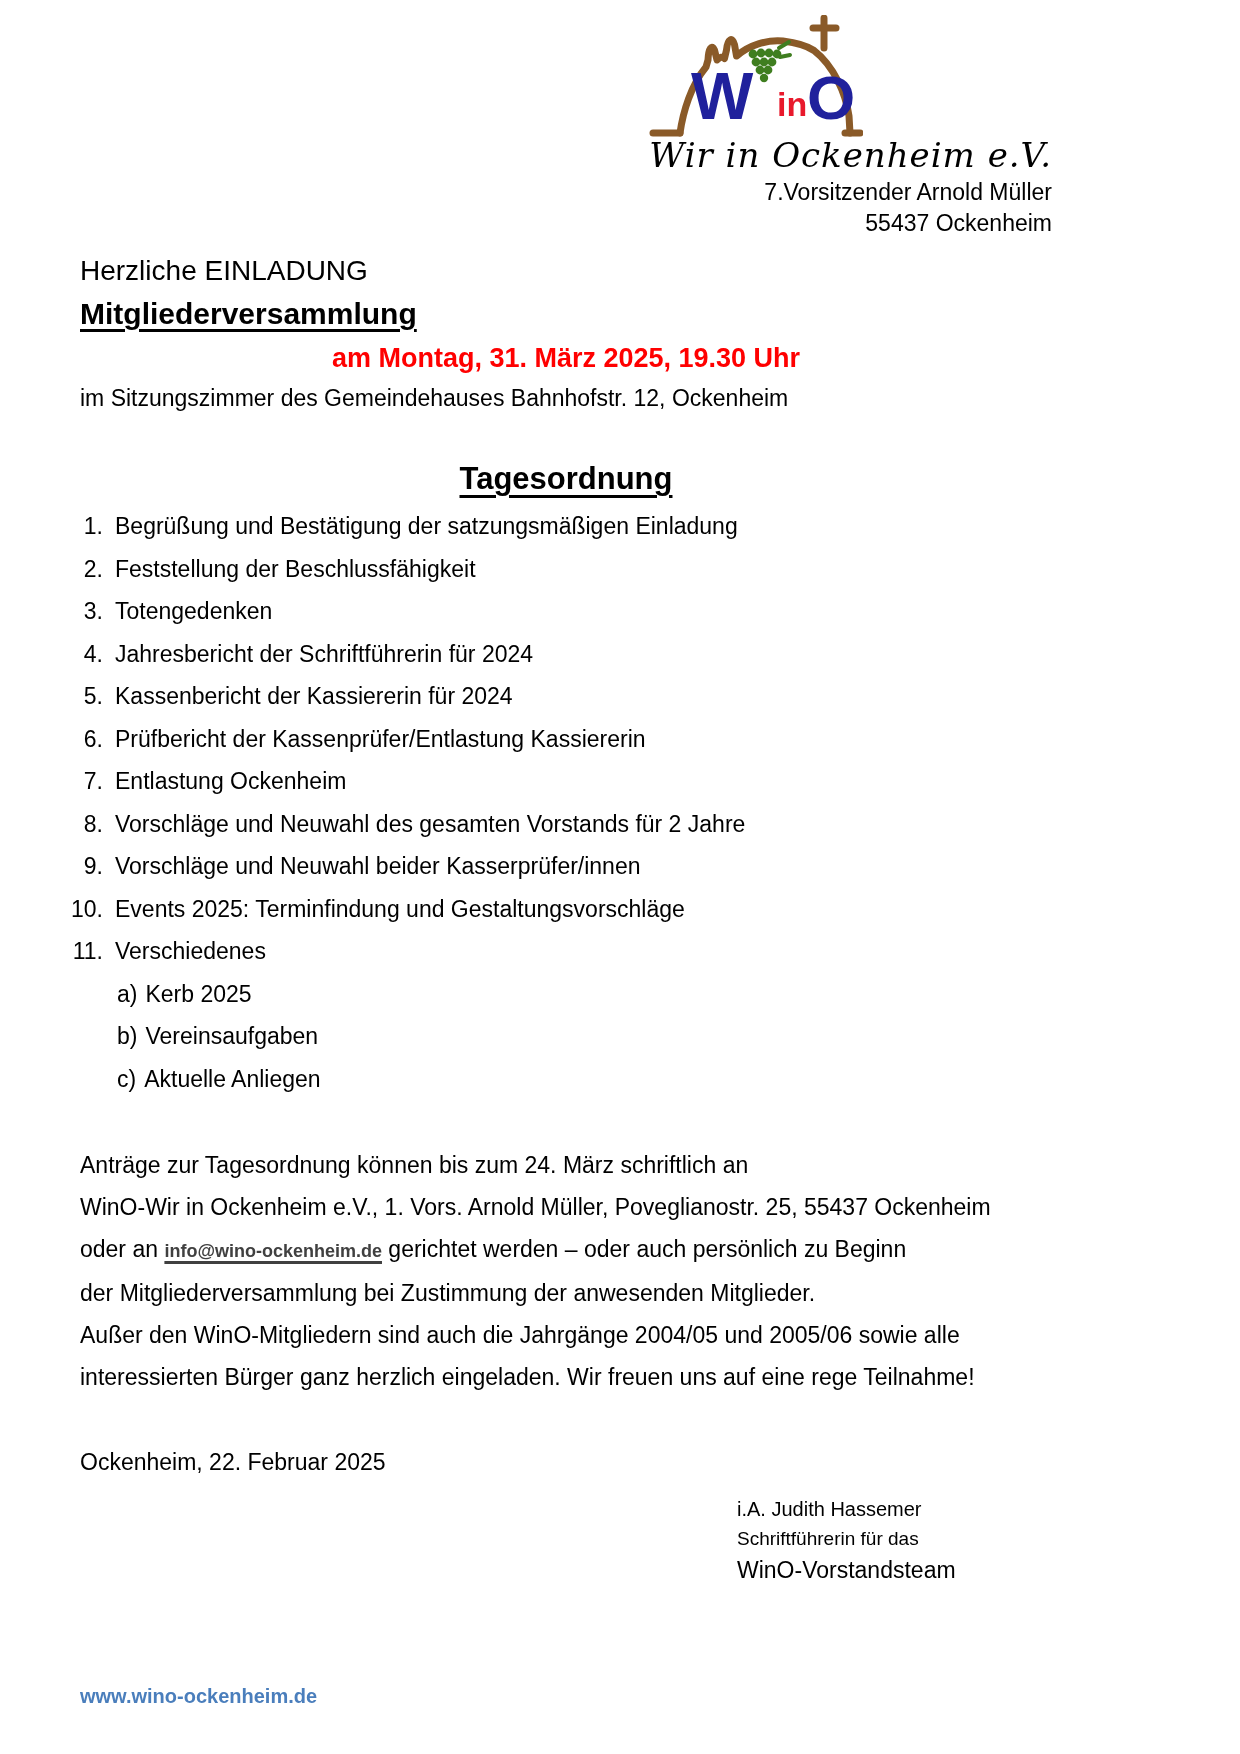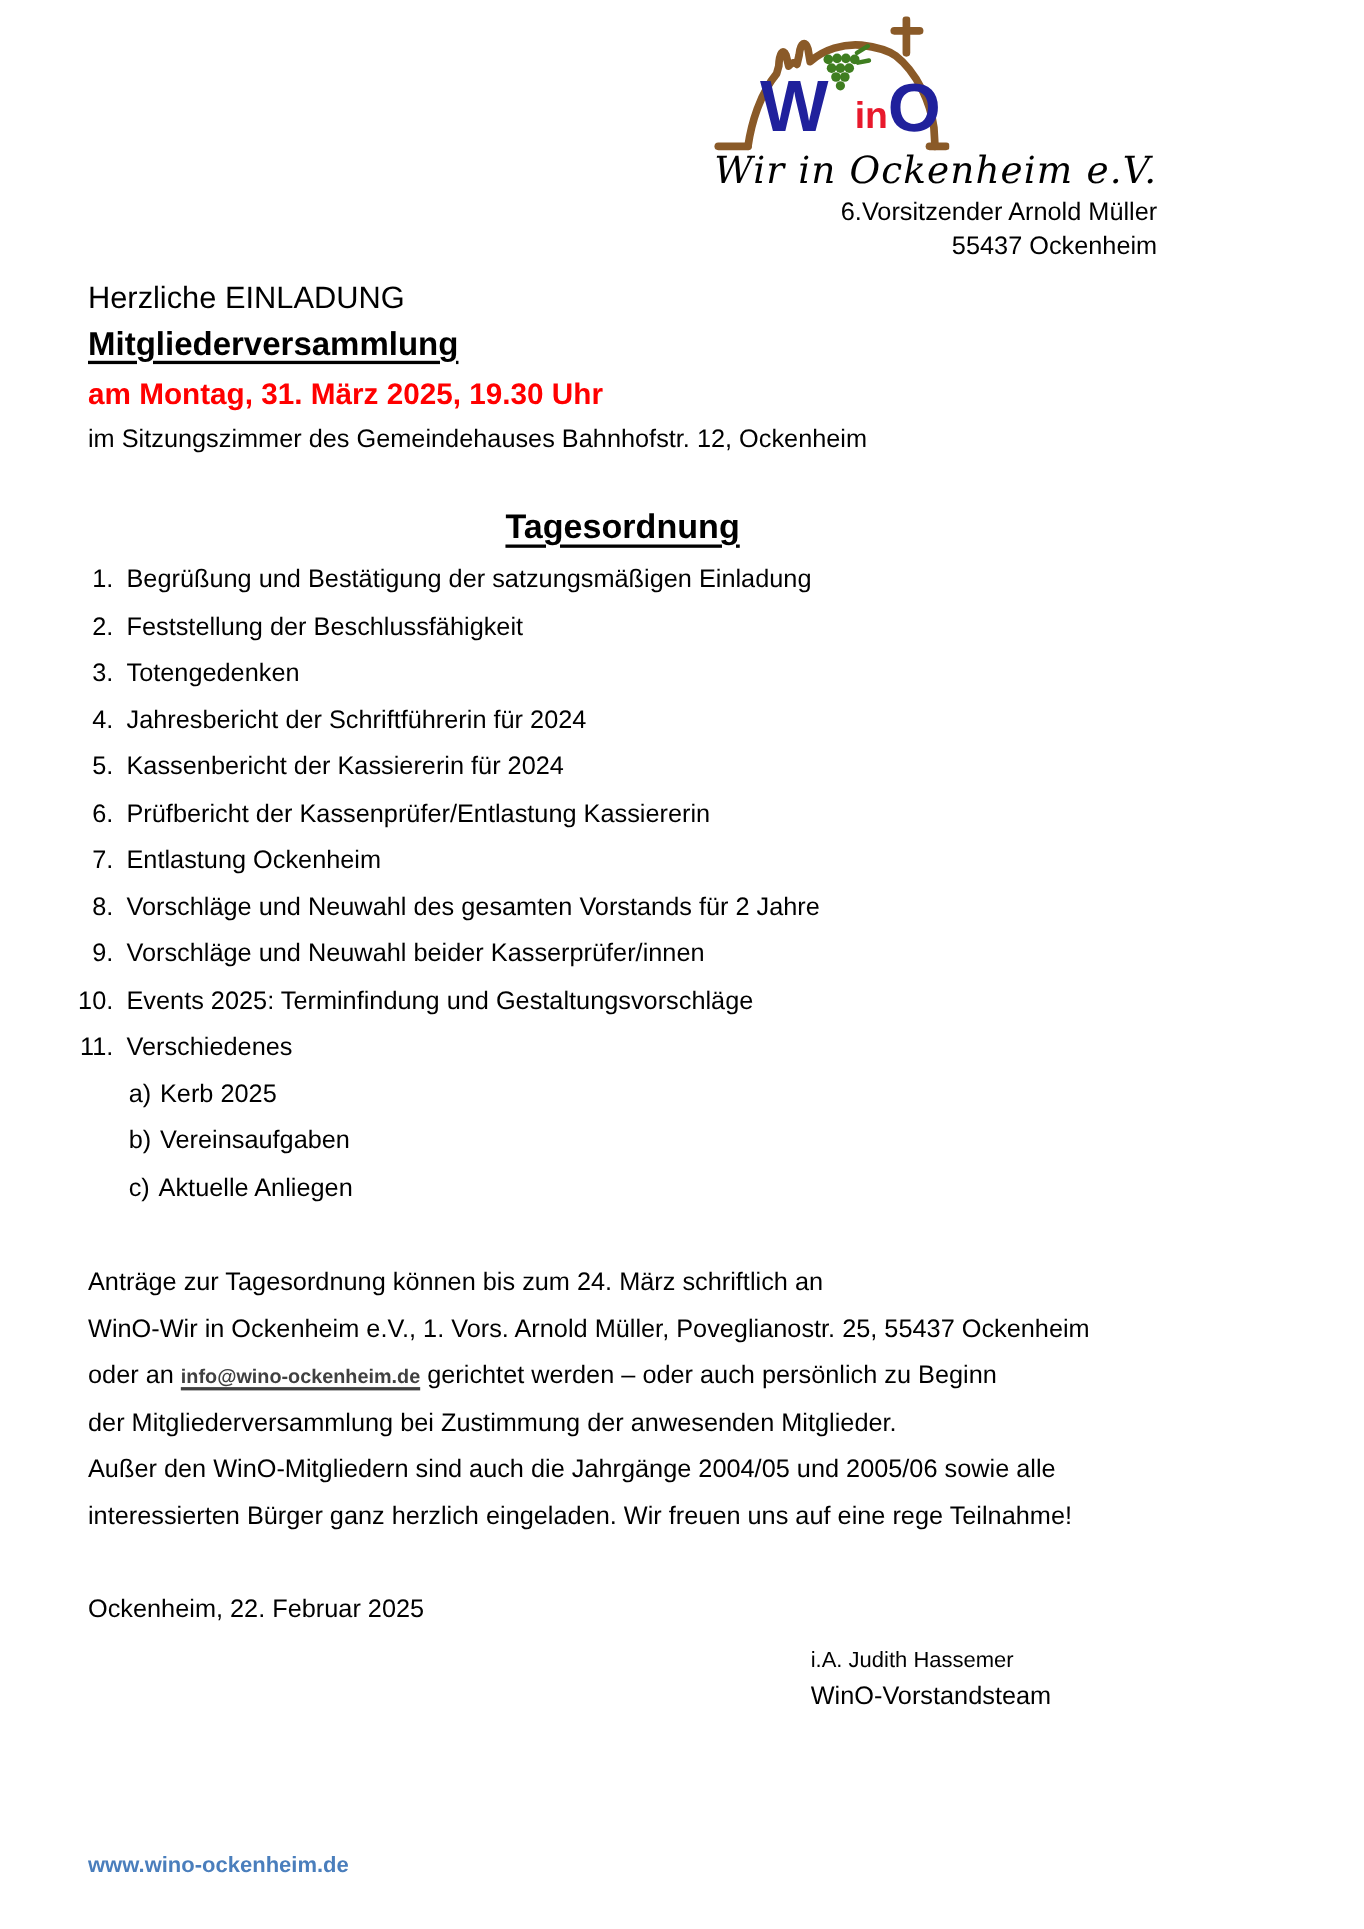--- a/index.html
+++ b/index.html
@@ -109,29 +109,29 @@
           <path d="M131 42 L141 40"></path>
         </g>
 
         <text x="42" y="104" font-family="Liberation Sans, sans-serif" font-weight="bold" font-size="66" fill="#20219c">W</text>
         <text x="128" y="101" font-family="Liberation Sans, sans-serif" font-weight="bold" font-size="34" fill="#e8192c">in</text>
         <text x="158" y="104" font-family="Liberation Sans, sans-serif" font-weight="bold" font-size="62" fill="#20219c">O</text>
       </svg>
       <div class="logo-script">Wir in Ockenheim e.V.</div>
     </div>
     <div class="address">
-      <div>6.Vorsitzender Arnold Müller</div>
+      <div>7.Vorsitzender Arnold Müller</div>
       <div>55437 Ockenheim</div>
     </div>
   </div>
 
   <div class="intro">
     <div class="intro-line1">Herzliche EINLADUNG</div>
     <div class="intro-line3">Mitgliederversammlung</div>
-    <div class="intro-date" id="date-line" style="color: rgb(255, 0, 0);">am Montag, 31. März 2025, 19.30 Uhr</div>
+    <div class="intro-date" id="date-line" style="color: rgb(255, 0, 0); text-align: center;">am Montag, 31. März 2025, 19.30 Uhr</div>
     <div class="intro-location">im Sitzungszimmer des Gemeindehauses Bahnhofstr. 12, Ockenheim</div>
   </div>
 
   <div class="agenda-title">
     <span>Tagesordnung</span>
   </div>
 
   <div class="agenda">
     <div class="agenda-item">
       <span class="num">1.</span>
@@ -199,20 +199,21 @@
     </div>
     <div class="line">der Mitgliederversammlung bei Zustimmung der anwesenden Mitglieder.</div>
     <div class="line">Außer den WinO-Mitgliedern sind auch die Jahrgänge 2004/05 und 2005/06 sowie alle</div>
     <div class="line">interessierten Bürger ganz herzlich eingeladen. Wir freuen uns auf eine rege Teilnahme!</div>
   </div>
 
   <div class="place-date">Ockenheim, 22. Februar 2025</div>
 
   <div class="signature">
     <div class="sig-line1">i.A. Judith Hassemer</div>
+    <div class="sig-line2">Schriftführerin für das</div>
     <div class="sig-line3">WinO-Vorstandsteam</div>
   </div>
 
   <div class="footer">
     <a href="#" id="website-link" style="color: rgb(74, 126, 188);">www.wino-ockenheim.de</a>
   </div>
 
 </div>
 
 </body></html>

